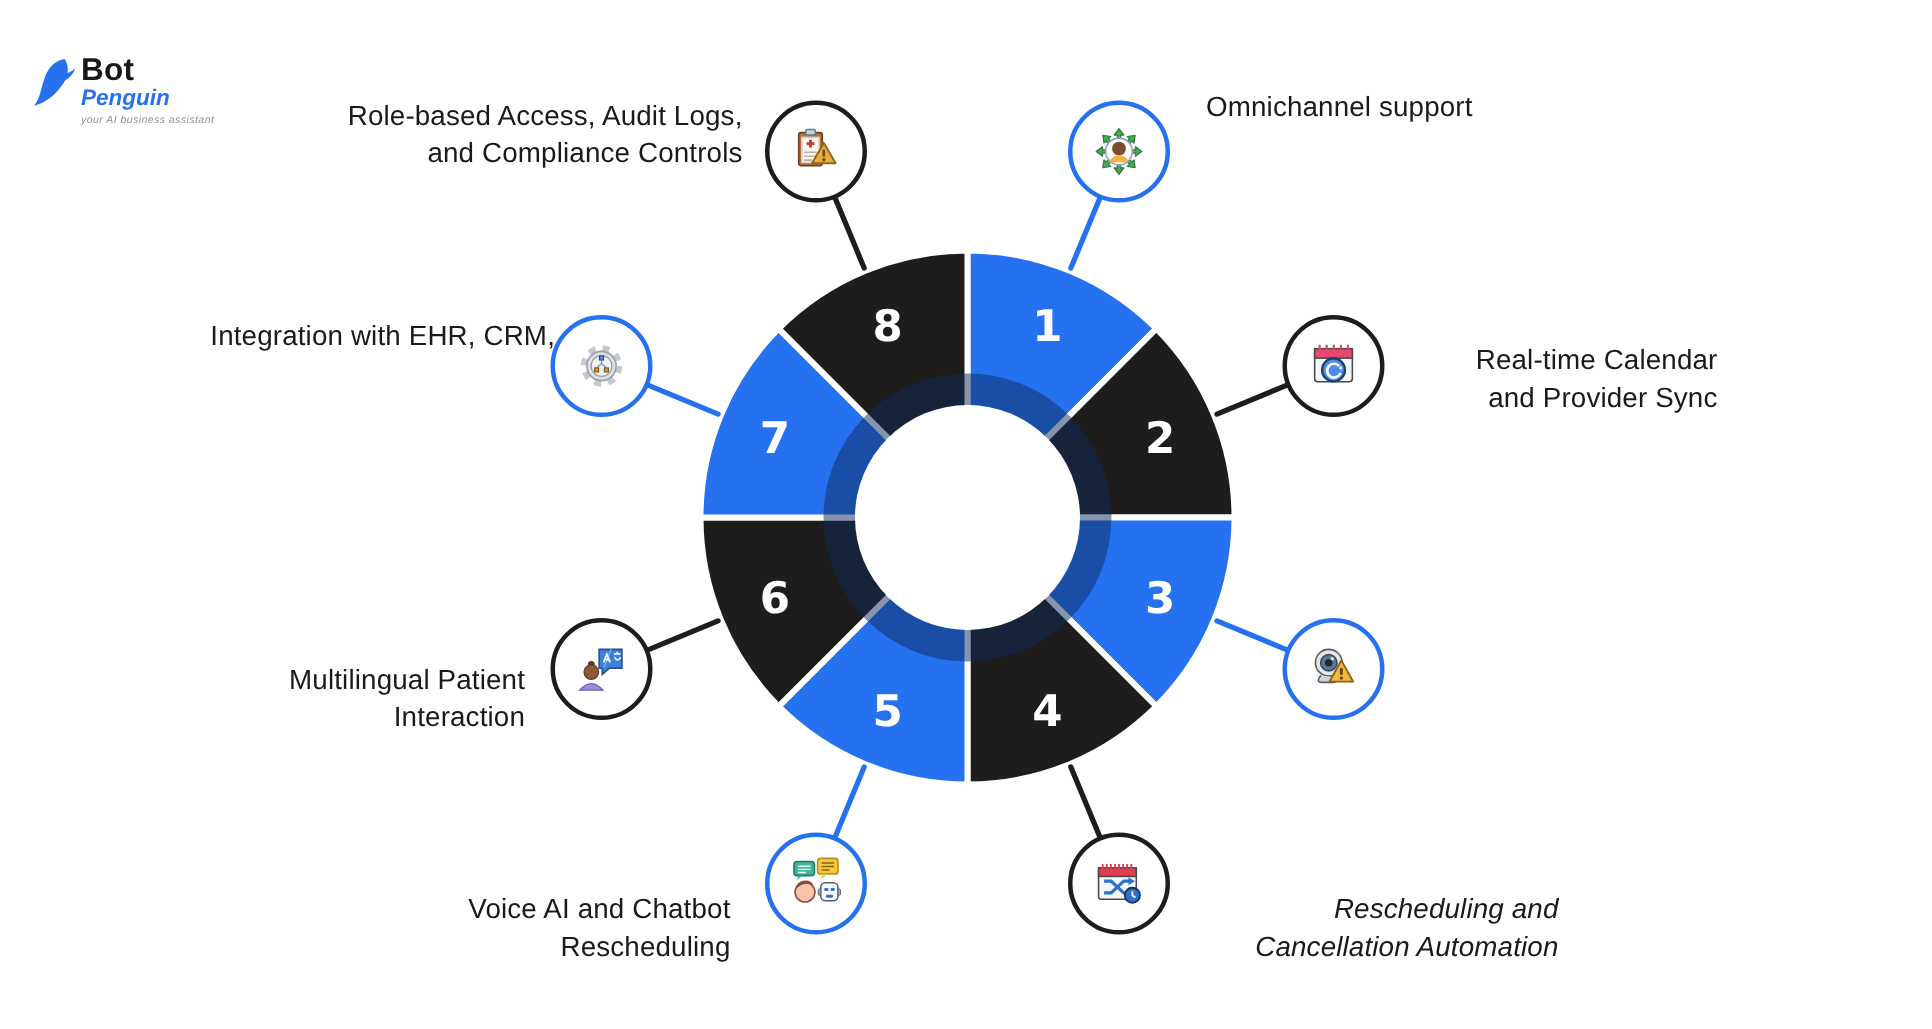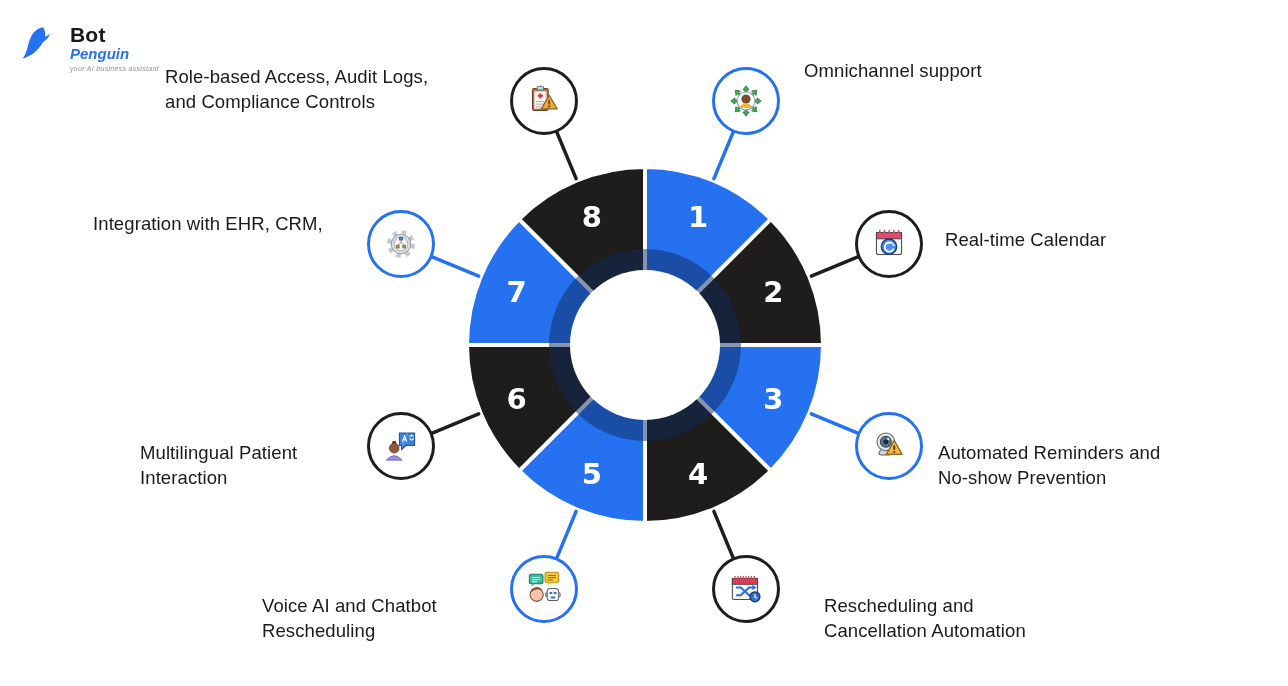--- a/index.html
+++ b/index.html
@@ -3,51 +3,51 @@
 <meta charset="utf-8">
 <style>
   html,body{margin:0;padding:0;background:#ffffff;}
   .stage{
     position:relative;width:1288px;height:686px;background:#ffffff;overflow:hidden;
     font-family:"Liberation Sans",sans-serif;
   }
   #wheel{position:absolute;left:0;top:0;z-index:1;}
 
   
-  .logo{position:absolute;left:20px;top:24px;display:flex;gap:18px;align-items:flex-start;z-index:3;}
+  .logo{position:absolute;left:20px;top:36px;display:flex;gap:2px;align-items:flex-start;z-index:3;}
   .penguin-svg{margin-top:2px;}
   .brand-bot{font-size:21px;font-weight:bold;color:#18191b;line-height:1.05;letter-spacing:.2px;}
   .brand-penguin{font-size:15px;font-weight:bold;color:var(--blue);line-height:1.05;font-style:italic;}
   .tagline{font-size:7px;font-style:italic;color:#8b9196;margin-top:3px;letter-spacing:.3px;}
 
   
   .circle{
     position:absolute;width:68px;height:68px;border-radius:50%;background:#fff;
     box-sizing:border-box;display:flex;align-items:center;justify-content:center;z-index:2;
   }
   .circle.blue{border:3.5px solid var(--blue);}
   .circle.dark{border:3.5px solid var(--dark);}
   #c1{left:712px;top:67px;}  #c2{left:855px;top:210px;}
   #c3{left:855px;top:412px;} #c4{left:712px;top:555px;}
   #c5{left:510px;top:555px;} #c6{left:367px;top:412px;}
   #c7{left:367px;top:210px;} #c8{left:510px;top:67px;}
 
   
   .lbl{
     position:absolute;z-index:2;font-size:18.5px;line-height:25px;color:var(--text);
-    font-weight:500;text-align:left;letter-spacing:.1px;
+    font-weight:500;text-align:right;letter-spacing:.1px;
   }
   .lbl.left{text-align:left;}
   #l1{left:804px;top:58px;width:320px;}
   #l2{left:945px;top:215px;width:200px;margin-top:12px;}
   #l3{left:938px;top:440px;width:250px;}
-  #l4{left:824px;top:593px;width:245px;}
+  #l4{left:794px;top:593px;width:245px;font-style:italic;}
   #l5{left:262px;top:593px;width:225px;}
   #l6{left:140px;top:440px;width:210px;}
-  #l7{left:93px;top:211px;width:266px;}
+  #l7{left:104px;top:211px;width:266px;}
   #l8{left:165px;top:64px;width:330px;}
 </style>
 </head>
 <body>
 
 <div class="stage">
 
   <svg id="wheel" width="1288" height="686" viewBox="0 0 1288 686">
       <path d="M 645 345 L 645.0 167.0 A 178 178 0 0 1 770.9 219.1 Z" fill="#2571F0" stroke="#FFFFFF" stroke-width="4" stroke-linejoin="round"></path>
       <path d="M 645 345 L 770.9 219.1 A 178 178 0 0 1 823.0 345.0 Z" fill="#1E1D1B" stroke="#FFFFFF" stroke-width="4" stroke-linejoin="round"></path>
@@ -227,24 +227,21 @@
       <circle cx="26" cy="26.2" r="1.1" fill="#6b4a12"></circle>
     </svg>
   </div>
 
   <div class="lbl left" id="l1">
     <div>Omnichannel support</div>
     <div></div>
   </div>
   <div class="lbl" id="l2">
     <div>Real-time Calendar</div>
-  </div>
-  <div class="lbl" id="l3">
-    <div>Automated Reminders and</div>
-    <div>No-show Prevention</div>
+    <div>and Provider Sync</div>
   </div>
   <div class="lbl" id="l4">
     <div>Rescheduling and</div>
     <div>Cancellation Automation</div>
   </div>
   <div class="lbl" id="l5">
     <div>Voice AI and Chatbot</div>
     <div>Rescheduling</div>
   </div>
   <div class="lbl" id="l6">

